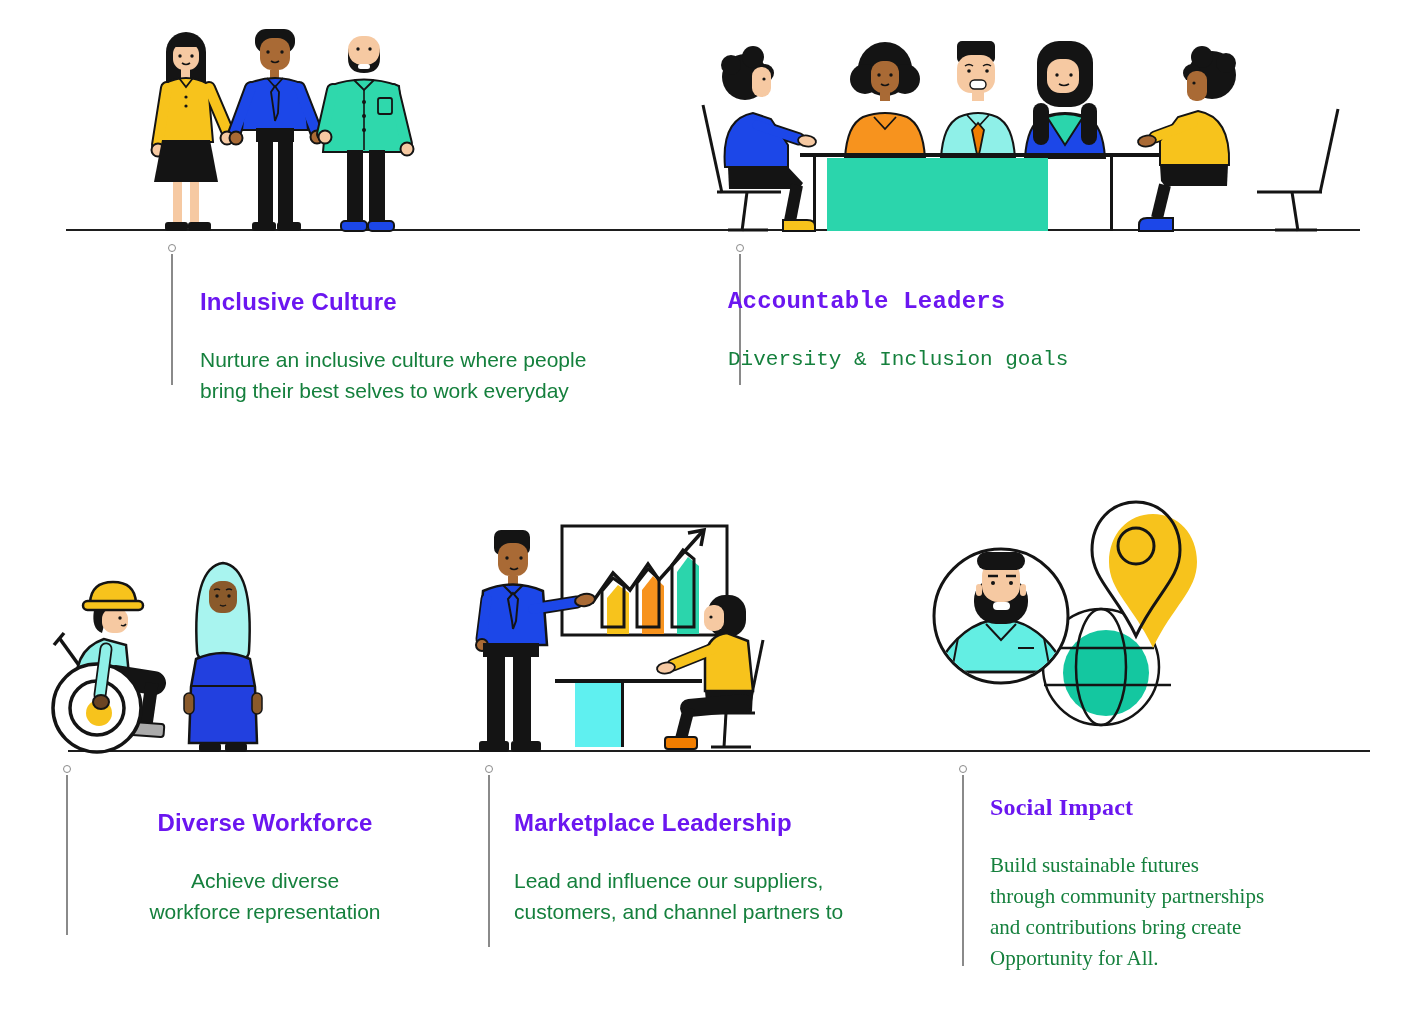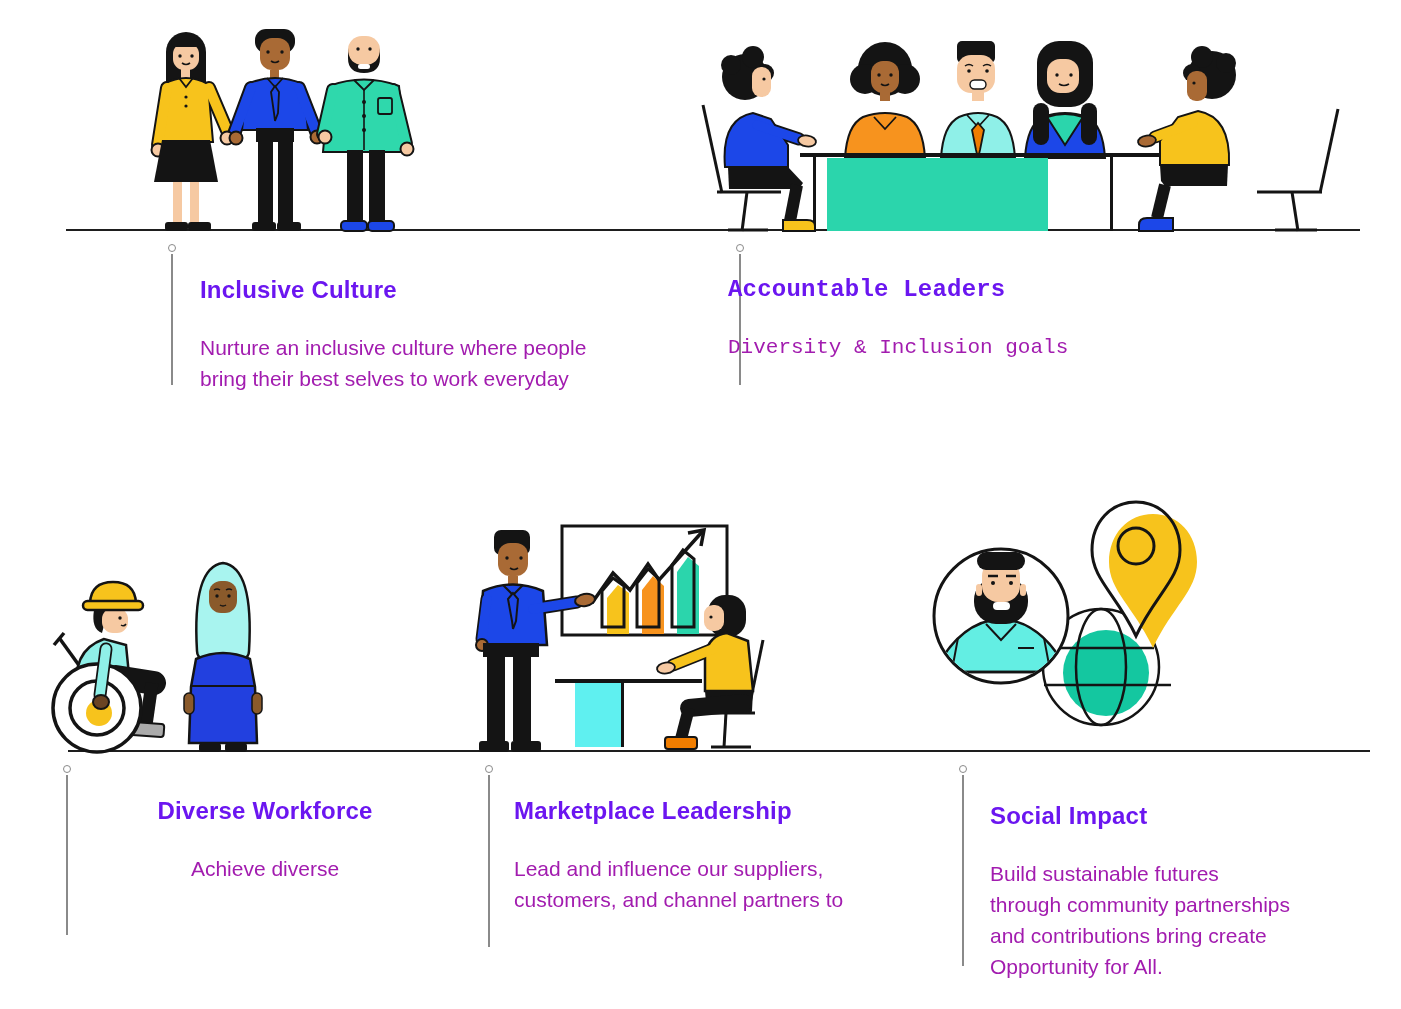--- a/index.html
+++ b/index.html
@@ -3,24 +3,24 @@
 <meta charset="utf-8">
 <style>
   html,body{margin:0;padding:0;background:#fff;}
   .canvas{position:relative;width:1401px;height:1009px;background:#fff;overflow:hidden;
           font-family:"Liberation Sans",sans-serif;}
   .groundline{position:absolute;height:2px;background:#1E1E1E;}
   .connector{position:absolute;width:0;}
   .connector .dot{position:absolute;left:-4.5px;top:0;width:6px;height:6px;border:1.5px solid #8A8A8A;
                   border-radius:50%;background:#fff;}
   .connector .stem{position:absolute;left:-0.75px;top:10px;bottom:0;width:1.5px;background:#8A8A8A;}
-  .section{position:absolute;}
+  .section{position:absolute;margin-top:12px;}
   .section-title{margin:0 0 29px 0;font-size:24px;line-height:27px;font-weight:bold;
                  letter-spacing:0.2px;color:#6B16F0;}
-  .section-desc{font-size:21px;line-height:31px;color:#a21caf;}
+  .section-desc{font-size:21px;line-height:31px;color:#15803d;}
   .section-desc div{white-space:nowrap;}
   svg{position:absolute;display:block;}
 </style>
 </head>
 <body>
 
 <div class="canvas">
 
   <div class="groundline" style="left:66px;top:229px;width:1294px;"></div>
   <div class="groundline" style="left:68px;top:750px;width:1302px;"></div>
@@ -56,30 +56,31 @@
   <div class="section" style="left:728px;top:276px;width:480px;font-family:Liberation Mono, monospace;">
     <h2 class="section-title">Accountable Leaders</h2>
     <div class="section-desc">
         <div>Diversity &amp; Inclusion goals</div>
       </div>
   </div>
   <div class="section" style="left:95px;top:797px;width:340px;text-align:center;">
     <h2 class="section-title">Diverse Workforce</h2>
     <div class="section-desc">
         <div>Achieve diverse</div>
+        <div>workforce representation</div>
       </div>
   </div>
   <div class="section" style="left:514px;top:797px;width:430px;">
     <h2 class="section-title">Marketplace Leadership</h2>
     <div class="section-desc">
         <div>Lead and influence our suppliers,</div>
         <div>customers, and channel partners to</div>
       </div>
   </div>
-  <div class="section" style="left:990px;top:802px;width:400px;">
+  <div class="section" style="left:990px;top:782px;width:400px;font-family:Liberation Serif, serif;">
     <h2 class="section-title">Social Impact</h2>
     <div class="section-desc">
         <div>Build sustainable futures</div>
         <div>through community partnerships</div>
         <div>and contributions bring create</div>
         <div>Opportunity for All.</div>
       </div>
   </div>
 
   <svg style="left:120px;top:18px;" width="330" height="214" viewBox="0 0 330 214">

